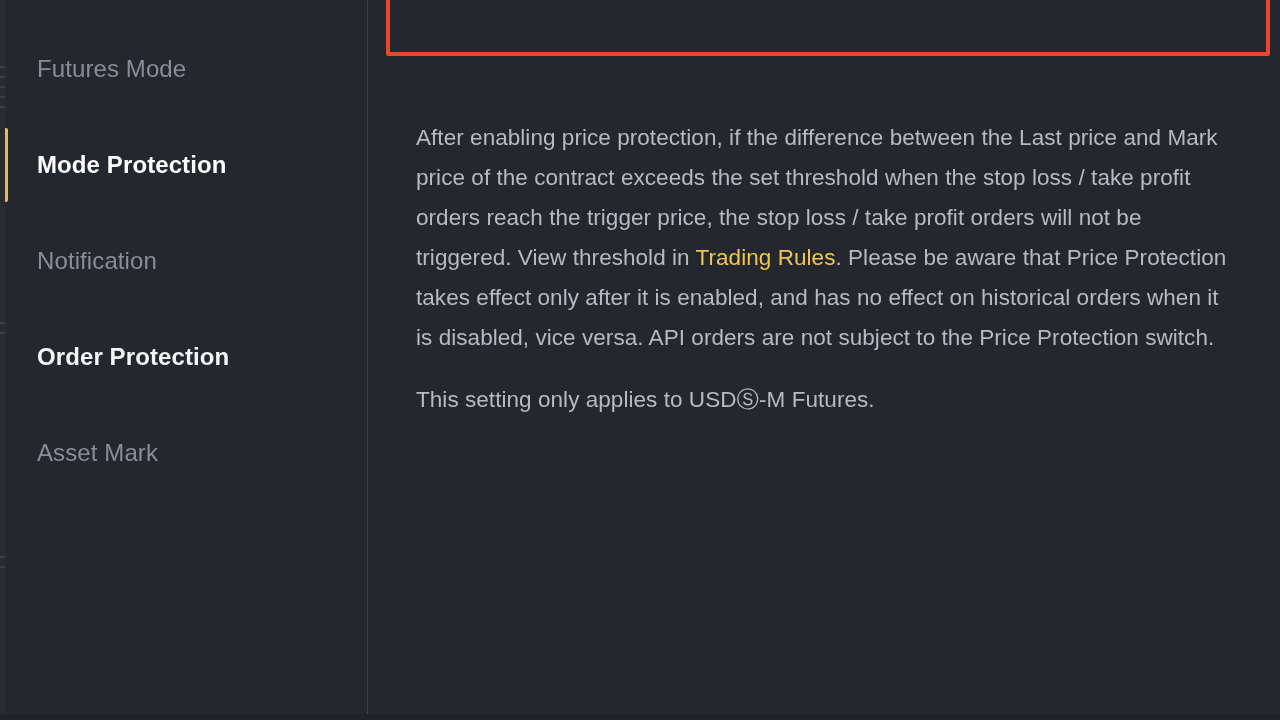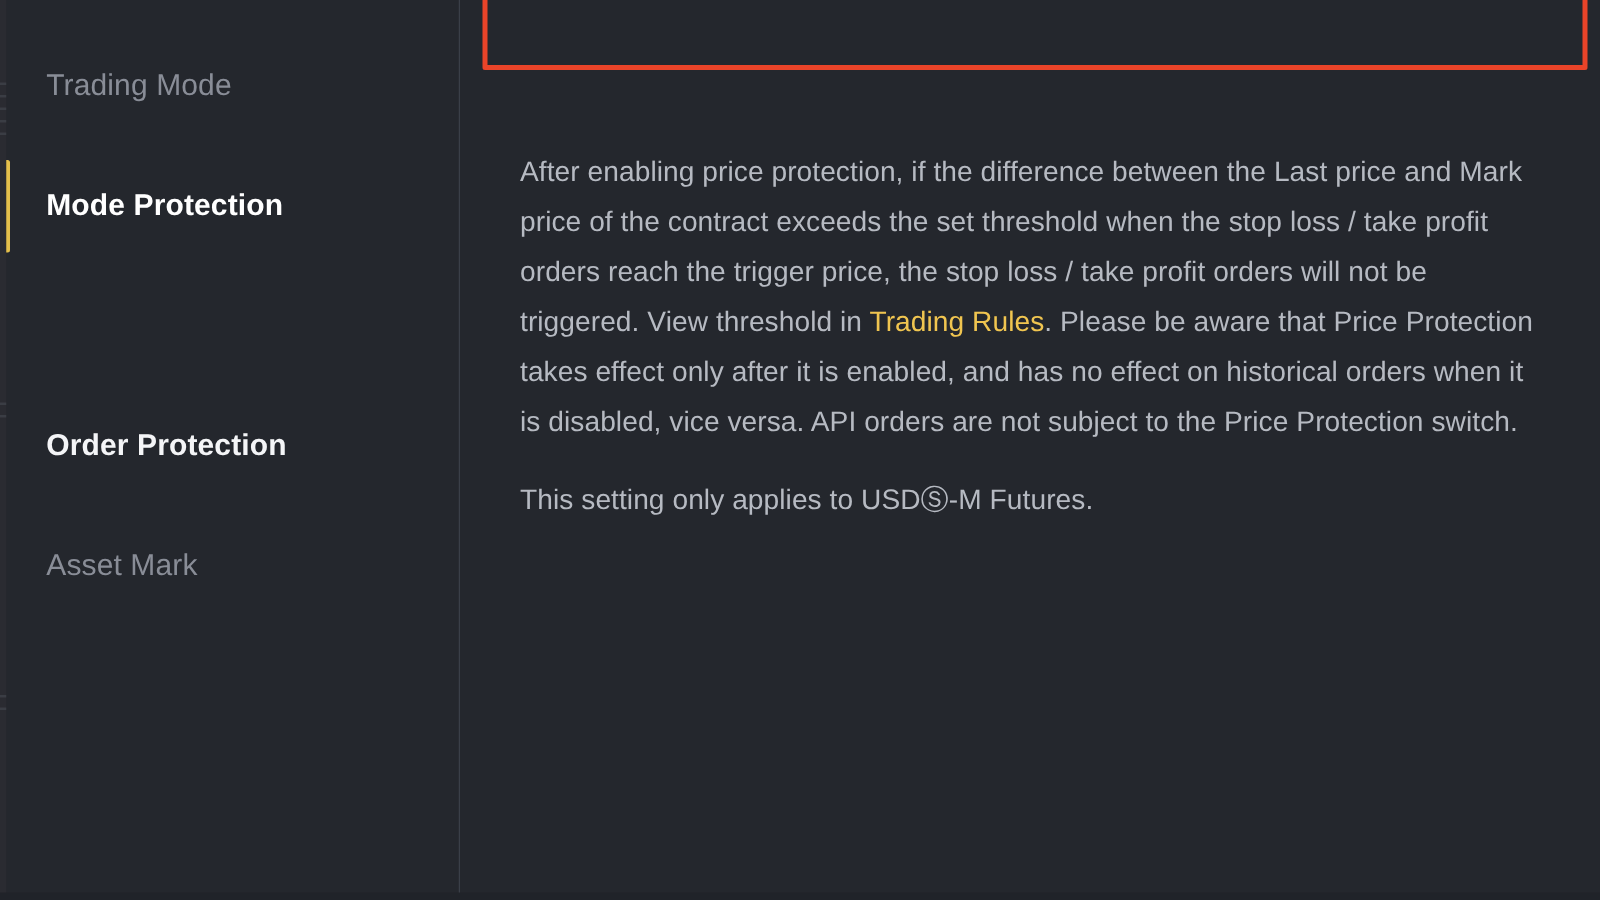--- a/index.html
+++ b/index.html
@@ -179,28 +179,31 @@
     <div class="edge-tick" style="top:106px"></div>
     <div class="edge-tick" style="top:322px"></div>
     <div class="edge-tick" style="top:332px"></div>
     <div class="edge-tick" style="top:556px"></div>
     <div class="edge-tick" style="top:566px"></div>
   </div>
 
   <nav class="sidebar">
 
     <div class="nav-item inactive" style="top:32px">
-      <span class="nav-label">Trading Mode</span>
+      <span class="nav-label">Futures Mode</span>
     </div>
 
     <div class="nav-item active" style="top:128px">
       <span class="nav-marker"></span>
       <span class="nav-label">Mode Protection</span>
     </div>
 
+    <div class="nav-item inactive" style="top:224px">
+      <span class="nav-label">Notification</span>
+    </div>
 
     <div class="nav-item bold" style="top:320px">
       <span class="nav-label">Order Protection</span>
     </div>
 
     <div class="nav-item inactive" style="top:416px">
       <span class="nav-label">Asset Mark</span>
     </div>
 
     <div class="sidebar-divider"></div>

